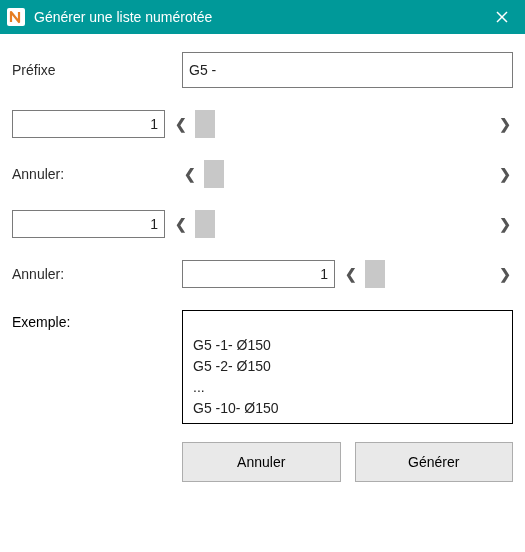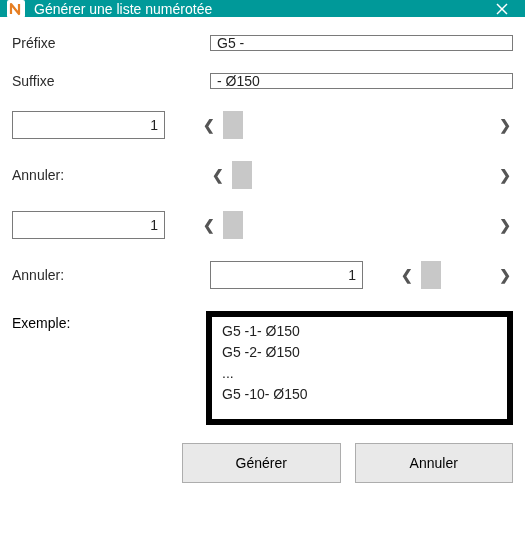--- a/index.html
+++ b/index.html
@@ -8,21 +8,21 @@
       padding: 0;
       font-family: "Segoe UI", Tahoma, sans-serif;
       font-size: 13px;
       background: #fff;
       width: 525px;
       height: 552px;
       overflow: hidden;
     }
     .titlebar {
       background: #009999;
-      height: 17px;
+      height: 34px;
       display: flex;
       align-items: center;
       padding: 0 0 0 6px;
       color: #fff;
     }
     .titlebar .icon {
       width: 20px;
       height: 20px;
       margin-right: 8px;
       display: flex;
@@ -42,30 +42,29 @@
       color: #fff;
       cursor: pointer;
     }
     .content {
       padding: 18px 12px 12px 12px;
     }
     .row {
       display: flex;
       align-items: center;
       margin-bottom: 22px;
-      gap: 28px;
     }
     .row .label {
       width: 170px;
       color: #2b2b2b;
       font-size: 14px;
     }
     .textinput {
       flex: 1;
-      height: 16px;
+      height: 36px;
       border: 1px solid #7a7a7a;
       padding: 0 6px;
       font-size: 14px;
       font-family: inherit;
       color: #222;
     }
     .numinput {
       width: 153px;
       height: 28px;
       border: 1px solid #7a7a7a;
@@ -101,31 +100,30 @@
       left: 0;
       top: 0;
       width: 20px;
       height: 28px;
       background: #c8c8c8;
     }
     .example-row {
       display: flex;
       align-items: flex-start;
       margin-bottom: 18px;
-      gap: 24px;
     }
     .example-row .label {
       width: 170px;
       padding-top: 4px;
       font-size: 14px;
     }
     .example-box {
       flex: 1;
-      border: 6px solid #000000;
-      padding: 4px 10px;
+      border: 1px solid #000000;
+      padding: 24px 10px;
       height: 114px;
       font-size: 14px;
       line-height: 1.5;
       color: #222;
       white-space: pre;
     }
     .buttons {
       display: flex;
       justify-content: flex-end;
       gap: 14px;
@@ -163,24 +161,20 @@
   </div>
 </div>
 
 <div class="content">
 
   <div class="row">
     <div class="label">Préfixe</div>
     <input class="textinput" type="text" value="G5 -" style="">
   </div>
 
-  <div class="row">
-    <div class="label">Suffixe</div>
-    <input class="textinput" type="text" value="- Ø150" style="">
-  </div>
 
   <div class="row">
     <input class="numinput" type="text" value="1" style="">
     <div class="slider-wrap">
       <span class="slider-btn">❮</span>
       <div class="track">
           <div class="thumb"></div>
         </div>
       <span class="slider-btn">❯</span>
     </div>
@@ -222,17 +216,17 @@
 
   <div class="example-row">
     <div class="label">Exemple:</div>
     <div class="example-box" id="example-box">G5 -1- Ø150
 G5 -2- Ø150
 ...
 G5 -10- Ø150</div>
   </div>
 
   <div class="buttons">
+    <div class="btn">Annuler</div>
     <div class="btn">Générer</div>
-    <div class="btn">Annuler</div>
   </div>
 
 </div>
 
 </body></html>

